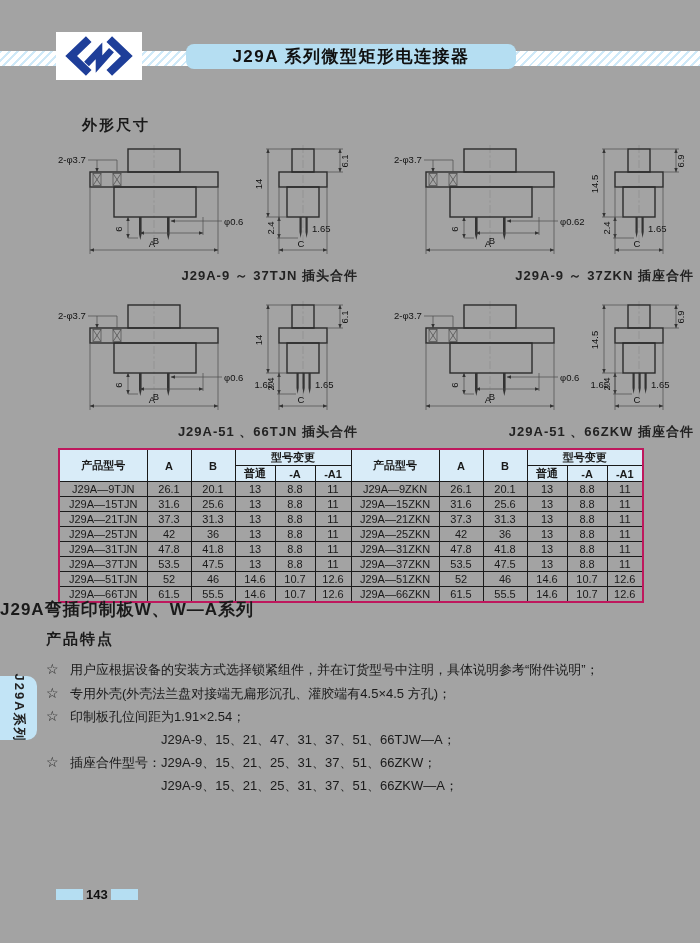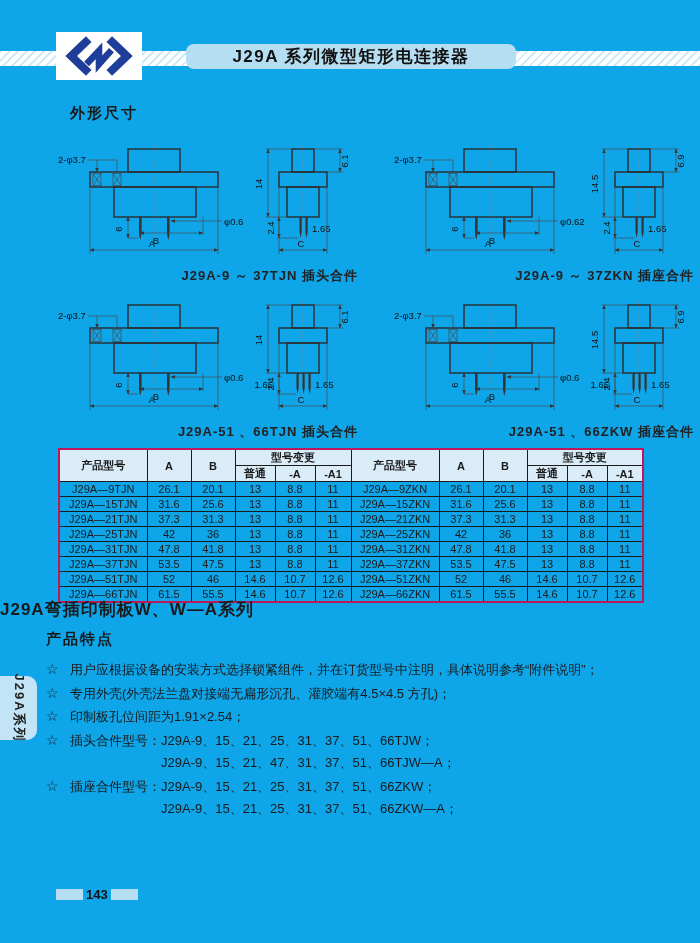--- a/index.html
+++ b/index.html
@@ -1,29 +1,29 @@
 <!DOCTYPE html>
 <html><head>
 <meta charset="utf-8">
 <style>
   html,body{margin:0;padding:0;background:#fff;}
   body{width:700px;height:943px;position:relative;font-family:"Liberation Sans","DejaVu Sans",sans-serif;color:#1a1a1a;overflow:hidden;}
-  .page{position:absolute;inset:0;background:#0ea5e9;}
+  .page{position:absolute;inset:0;background:#a3a3a3;}
 
   
   .stripe{position:absolute;top:51px;left:0;width:700px;height:15px;
     background:repeating-linear-gradient(135deg,#cfe9f8 0 2px,#ffffff 2px 6px);}
   .logo-wrap{position:absolute;top:32px;left:56px;width:86px;height:48px;background:#fff;
     display:flex;align-items:center;justify-content:center;}
   .title-band{position:absolute;top:44px;left:186px;width:330px;height:25px;background:#b5def2;
     border-radius:8px;display:flex;align-items:center;justify-content:center;}
   .title-band h1{margin:0;font-size:17px;font-weight:bold;letter-spacing:1.5px;color:#111;}
 
   
-  .outline-heading{position:absolute;top:100px;left:66px;margin:4px;font-size:15px;font-weight:bold;letter-spacing:2px;}
+  .outline-heading{position:absolute;top:100px;left:66px;margin:16px;font-size:15px;font-weight:bold;letter-spacing:2px;}
   .series-title{position:absolute;top:598px;left:0;width:700px;margin:0;
     font-size:17px;font-weight:bold;letter-spacing:1px;}
 
   
   .drawings-row{position:absolute;left:38px;width:624px;display:flex;justify-content:space-between;}
   .row1{top:126px;}
   .row2{top:282px;}
   figure.fig{margin:16px;width:304px;}
   figure.fig figcaption{text-align:right;font-size:13px;font-weight:bold;letter-spacing:1px;margin-top:3px;color:#222;}
   .ol{fill:none;stroke:#2b2b2b;stroke-width:1.4;}
@@ -505,23 +505,20 @@
     <h3>产品特点</h3>
     <div class="feat-line">
       <span class="star">☆</span><span>用户应根据设备的安装方式选择锁紧组件，并在订货型号中注明，具体说明参考“附件说明”；</span>
     </div>
     <div class="feat-line">
       <span class="star">☆</span><span>专用外壳(外壳法兰盘对接端无扁形沉孔、灌胶端有4.5×4.5 方孔)；</span>
     </div>
     <div class="feat-line">
       <span class="star">☆</span><span>印制板孔位间距为1.91×2.54；</span>
     </div>
-    <div class="feat-line">
-      <span class="star">☆</span><span>插头合件型号：J29A-9、15、21、25、31、37、51、66TJW；</span>
-    </div>
     <div class="feat-line cont">
       <span>J29A-9、15、21、47、31、37、51、66TJW—A；</span>
     </div>
     <div class="feat-line">
       <span class="star">☆</span><span>插座合件型号：J29A-9、15、21、25、31、37、51、66ZKW；</span>
     </div>
     <div class="feat-line cont">
       <span>J29A-9、15、21、25、31、37、51、66ZKW—A；</span>
     </div>
   </section>

